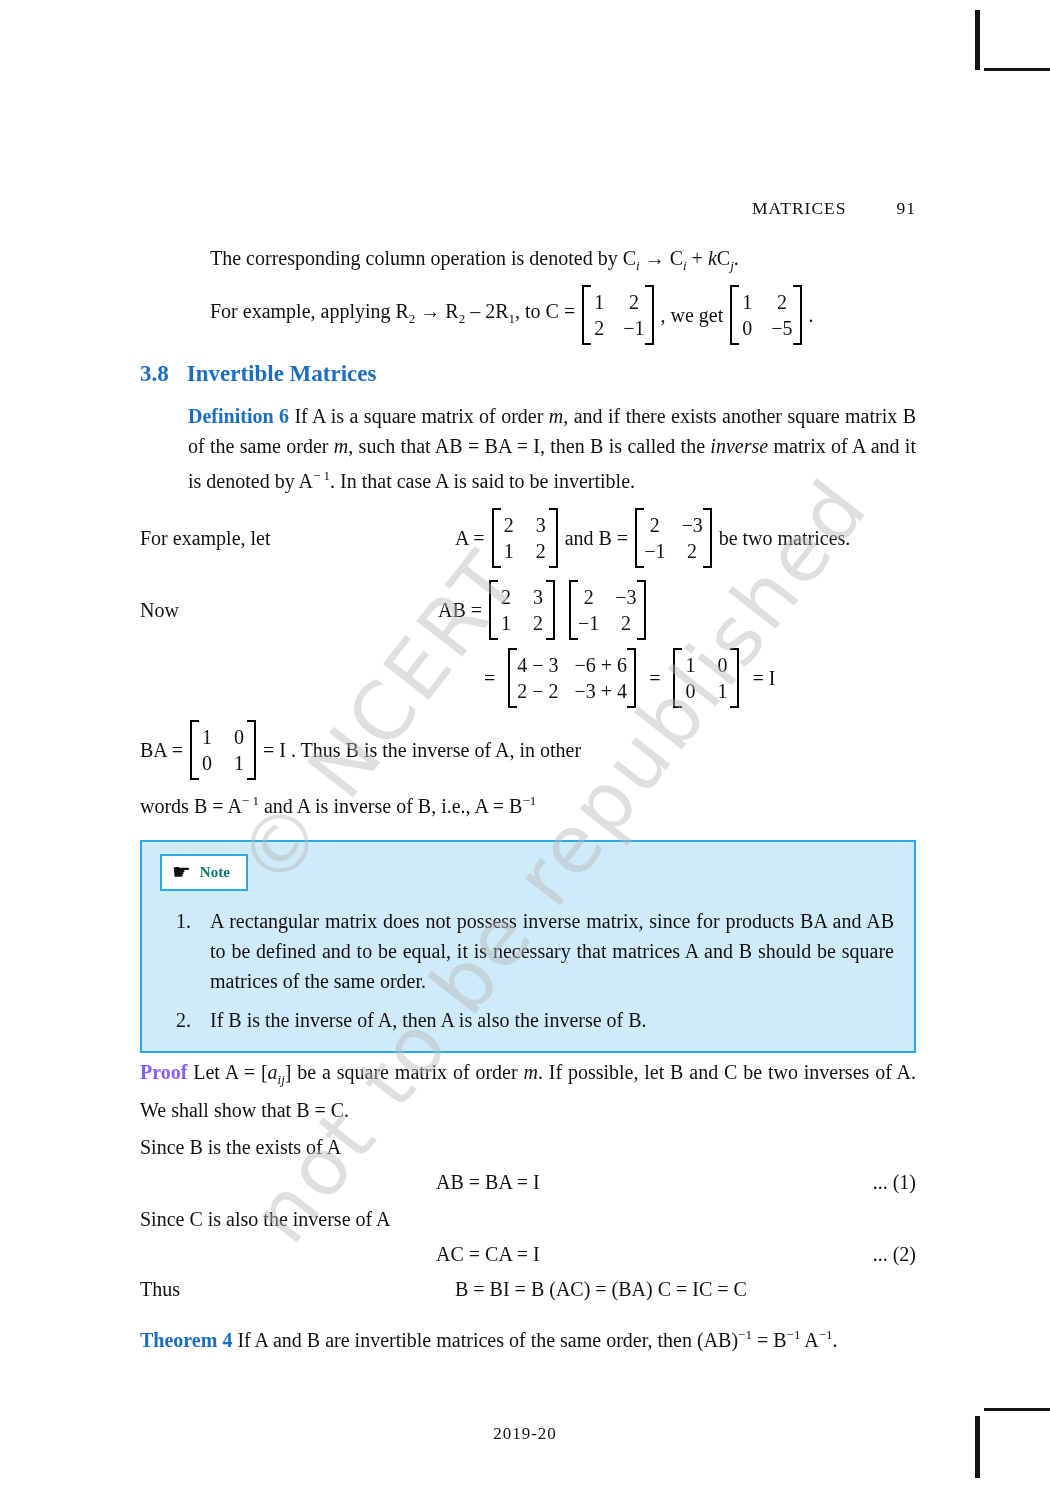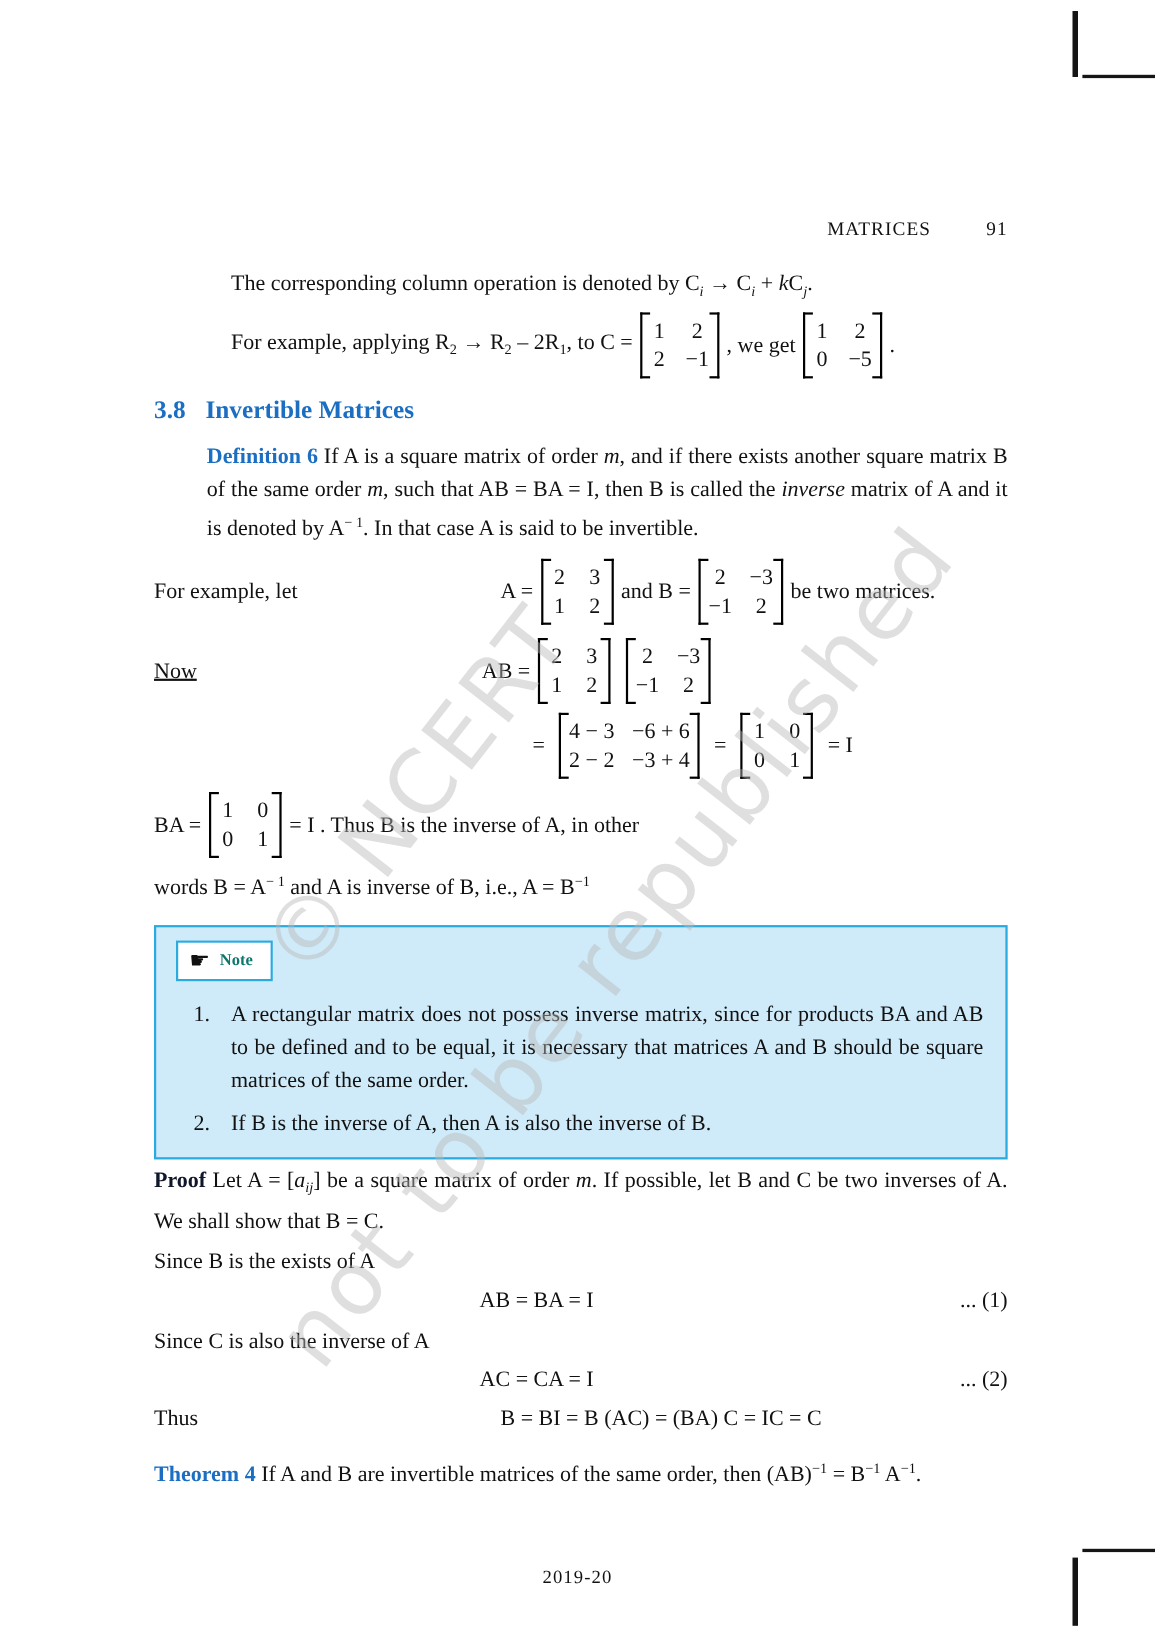--- a/index.html
+++ b/index.html
@@ -34,31 +34,31 @@
   .mx::before{content:"";position:absolute;left:0;top:0;bottom:0;width:7px;
     border:2px solid #000;border-right:none;}
   .mx::after{content:"";position:absolute;right:0;top:0;bottom:0;width:7px;
     border:2px solid #000;border-left:none;}
   .mx span{display:block;line-height:26px;min-width:16px;white-space:nowrap;}
 
   .heading{margin-top:14px;color:#1b6ec2;font-weight:bold;font-size:23px;line-height:30px;}
   .heading .hnum{margin-right:18px;margin-top:27px;}
 
   .lbl-blue{color:#1b6ec2;font-weight:bold;}
-  .lbl-cyan{color:#0f172a;font-weight:bold;}
+  .lbl-cyan{color:#8b5cf6;font-weight:bold;}
 
   .defpara{margin-top:12px;margin-left:48px;}
 
   sub{font-size:0.65em;}
   sup{font-size:0.65em;}
   .it{font-style:italic;}
 
   .lead{flex:none;}
   .ex-lead{width:315px;}
-  .now-lead{width:298px;text-decoration:underline;}
+  .now-lead{width:298px;}
   .also-lead{width:298px;}
 
   .exline{margin-top:12px;}
   .nowline{margin-top:12px;}
   .compline{margin-top:8px;margin-left:338px;}
   .alsoline{margin-top:12px;}
   .op{margin:0 6px;white-space:nowrap;}
   .wordsline{margin-top:6px;}
 
   .notebox{

